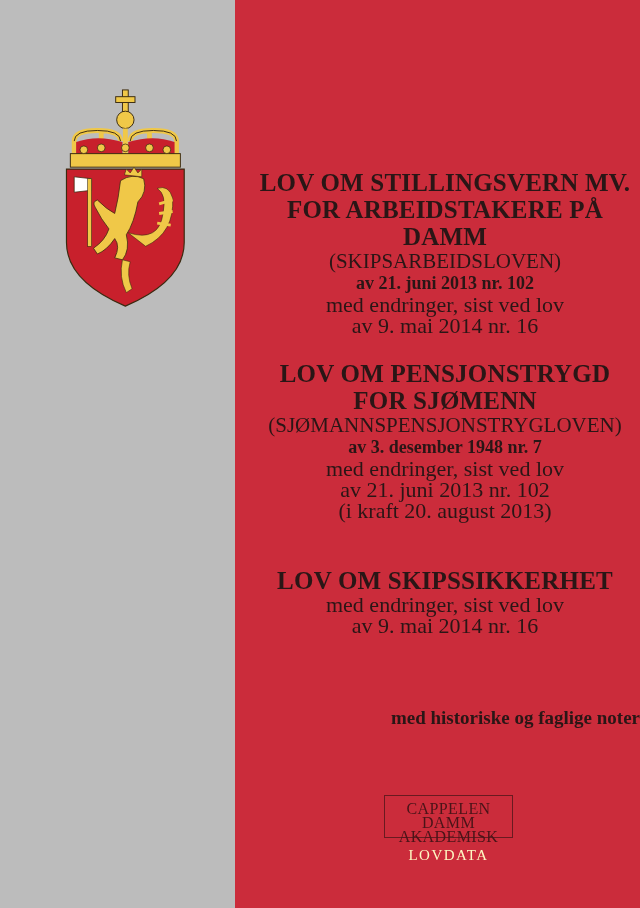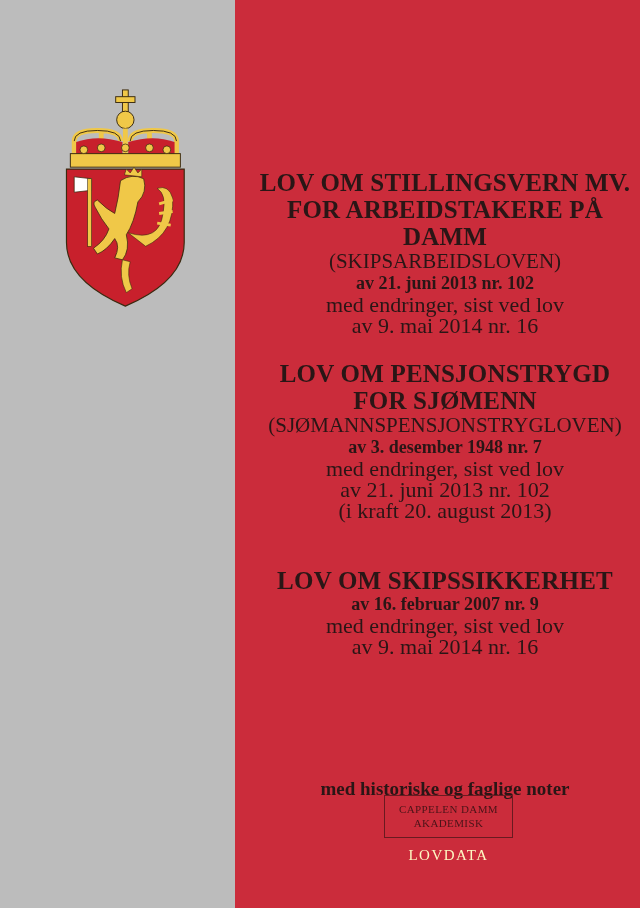--- a/index.html
+++ b/index.html
@@ -7,21 +7,21 @@
   .left-panel { position:absolute; left:0; top:0; width:235px; height:908px; background:#bcbcbc; }
   .right-panel { position:absolute; left:235px; top:0; width:405px; height:908px; background:#cb2c3b; }
   .emblem { position:absolute; left:62px; top:88px; width:146px; height:222px; }
   .col { position:absolute; left:250px; width:390px; text-align:center;margin-top:16px; }
   .t { font-weight:bold; font-size:25px; line-height:27px; letter-spacing:0.2px; }
   .sub { font-size:21px; line-height:23px; }
   .date { font-weight:bold; font-size:18px; line-height:21px; }
   .line { font-size:22px; line-height:21px; }
   .notes { font-weight:bold; font-size:19px; }
   .pub-box { position:absolute; left:384px; top:795px; width:129px; height:43px; border:1px solid #6a1a20; box-sizing:border-box; text-align:center; }
-  .pub-line { font-size:11px; line-height:14px; letter-spacing:0.4px; color:#4a1418; }
+  .pub-line { font-size:16px; line-height:14px; letter-spacing:0.4px; color:#4a1418; }
   .lovdata { position:absolute; left:384px; top:847px; width:129px; text-align:center; font-size:15px; letter-spacing:1.5px; color:#fef9c3; }
 </style>
 </head>
 <body>
 
 <div class="left-panel"></div>
 <div class="right-panel"></div>
 
 <svg class="emblem" viewBox="0 0 150 230">
 
@@ -74,24 +74,23 @@
   <div class="t">FOR SJØMENN</div>
   <div class="sub">(SJØMANNSPENSJONSTRYGLOVEN)</div>
   <div class="date">av 3. desember 1948 nr. 7</div>
   <div class="line">med endringer, sist ved lov</div>
   <div class="line">av 21. juni 2013 nr. 102</div>
   <div class="line">(i kraft 20. august 2013)</div>
 </div>
 
 <div class="col" style="top:551px;">
   <div class="t">LOV OM SKIPSSIKKERHET</div>
-  <div class="date">av 16. februar 2007 nr. 9</div>
   <div class="line">med endringer, sist ved lov</div>
   <div class="line">av 9. mai 2014 nr. 16</div>
 </div>
 
-<div class="col notes" style="top:762px;">med historiske og faglige noter</div>
+<div class="col notes" style="top:691px;text-align:right;">med historiske og faglige noter</div>
 
 <div class="pub-box">
   <div class="pub-line" style="margin-top:6px;">CAPPELEN DAMM</div>
   <div class="pub-line">AKADEMISK</div>
 </div>
 <div class="lovdata">LOVDATA</div>
 
 </body></html>

